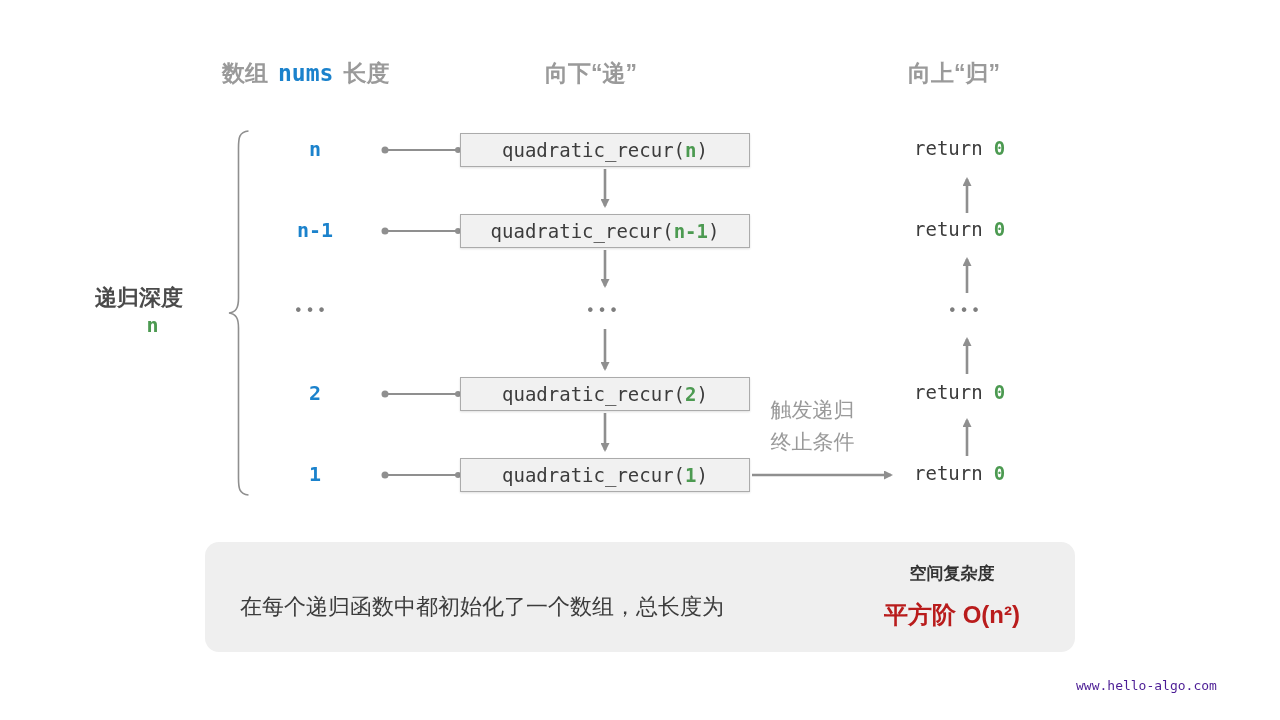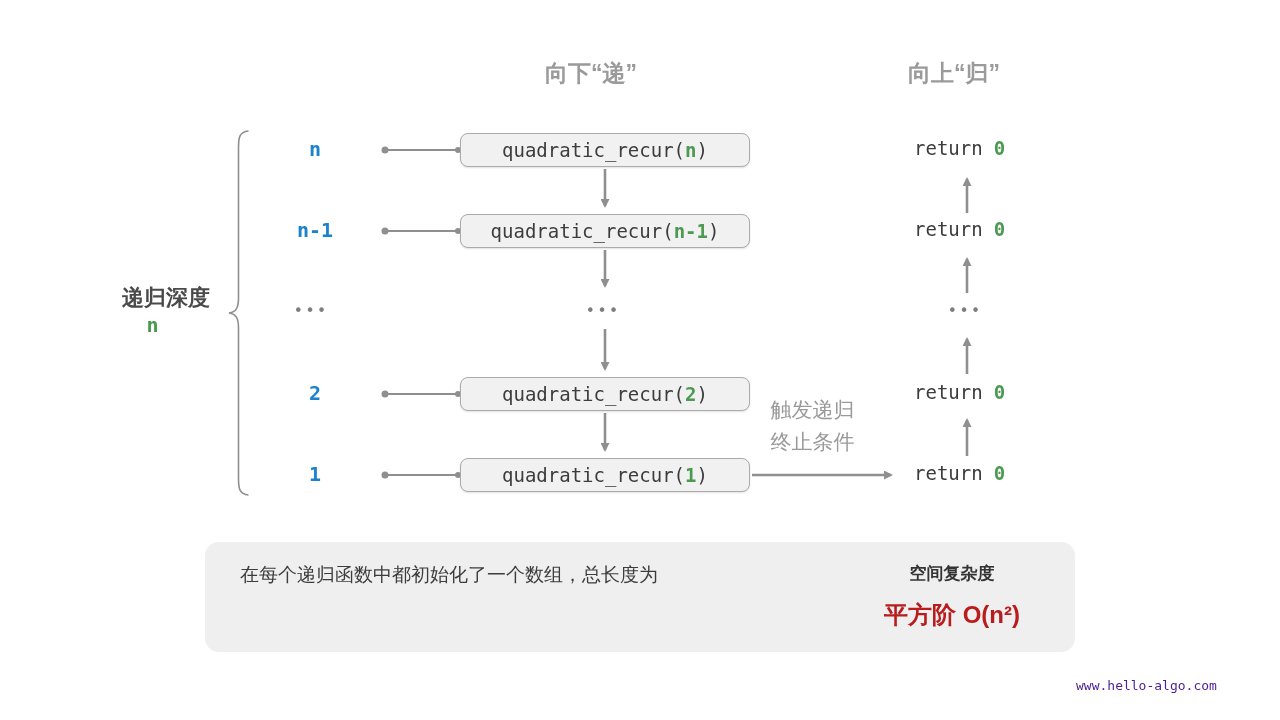--- a/index.html
+++ b/index.html
@@ -3,39 +3,39 @@
 <meta charset="utf-8">
 <style>
   html,body{margin:0;padding:0;background:#ffffff;}
   .stage{position:relative;width:1280px;height:720px;background:#ffffff;overflow:hidden;
          font-family:"Liberation Sans",sans-serif;}
   .hdr{position:absolute;top:58px;font-weight:bold;font-size:23px;color:#9a9a9a;white-space:nowrap;}
   .hdr .var{color:#1b82cc;font-family:"DejaVu Sans Mono",monospace;margin:0 10px;}
   .row-label{position:absolute;left:270px;width:90px;text-align:center;
              font-family:"DejaVu Sans Mono",monospace;font-weight:bold;font-size:20px;color:#1b82cc;}
   .call-box{position:absolute;left:460px;width:290px;height:34px;box-sizing:border-box;
-            background:#f1f1f1;border:1px solid #ababab;border-radius:8px;
+            background:#f1f1f1;border:1px solid #ababab;border-radius:0;
             box-shadow:0 1px 2px rgba(0,0,0,0.12);
             display:flex;align-items:center;justify-content:center;
             font-family:"DejaVu Sans Mono",monospace;font-size:19px;color:#3c3c3c;white-space:pre;}
   .call-box .arg{color:#4c9a51;font-weight:bold;}
   .ret{position:absolute;left:914px;font-family:"DejaVu Sans Mono",monospace;
        font-size:19px;color:#3c3c3c;white-space:pre;}
   .ret .zero{color:#4c9a51;font-weight:bold;margin-left:11px;}
   .dots{position:absolute;width:60px;text-align:center;font-weight:bold;font-size:16px;
         letter-spacing:6px;color:#7e7e7e;line-height:16px;}
-  .depth-title{position:absolute;left:95px;top:283px;width:115px;text-align:right;
+  .depth-title{position:absolute;left:95px;top:283px;width:115px;text-align:left;
                font-weight:600;font-size:22px;color:#4a4a4a;}
   .depth-value{position:absolute;left:95px;top:313px;width:115px;text-align:center;
                font-family:"DejaVu Sans Mono",monospace;font-weight:bold;font-size:20px;color:#4c9a51;}
   .trigger{position:absolute;left:750px;width:125px;text-align:center;
            font-weight:normal;font-size:21px;color:#9a9a9a;}
   .summary-box{position:absolute;left:205px;top:542px;width:870px;height:110px;
                background:#efefef;border-radius:14px;}
-  .summary-line1{position:absolute;left:240px;top:562px;font-size:19px;font-weight:500;color:#3c3c3c;}
+  .summary-line1{position:absolute;left:240px;top:592px;font-size:22px;font-weight:500;color:#3c3c3c;}
   .formula{position:absolute;left:252px;top:601px;font-family:"DejaVu Sans Mono",monospace;
            font-weight:bold;font-size:22px;color:#3c3c3c;white-space:nowrap;}
   .formula .t{margin:0 5px;}
   .formula .t.tight{margin:0;}
   .formula .blue{color:#1b82cc;}
   .result-title{position:absolute;left:862px;top:562px;width:180px;text-align:center;
                 font-weight:bold;font-size:17px;color:#333333;}
   .result-value{position:absolute;left:852px;top:599px;width:200px;text-align:center;
                 font-weight:bold;font-size:24px;color:#b91c1c;white-space:nowrap;}
   .watermark{position:absolute;left:1076px;top:678px;font-family:"DejaVu Sans Mono",monospace;
@@ -84,20 +84,21 @@
       <line x1="967" y1="293" x2="967" y2="259" marker-end="url(#ah)"></line>
       <line x1="967" y1="374" x2="967" y2="339" marker-end="url(#ah)"></line>
       <line x1="967" y1="456" x2="967" y2="420" marker-end="url(#ah)"></line>
     </g>
 
     <line x1="752" y1="475" x2="891" y2="475" stroke="#8f8f8f" stroke-width="2.6" marker-end="url(#ah)"></line>
 
     <polygon points="798,592 822,592 822,583 847,601 822,619 822,610 798,610" fill="#c6c6c6"></polygon>
   </svg>
 
+  <div class="hdr" style="left:222px"><span>数组</span><span class="var">nums</span><span>长度</span></div>
   <div class="hdr" style="left:545px">向下“递”</div>
   <div class="hdr" style="left:908px">向上“归”</div>
 
   <div class="depth-title">递归深度</div>
   <div class="depth-value">n</div>
 
   <div class="row-label" style="top:137px">n</div>
   <div class="row-label" style="top:218px">n-1</div>
   <div class="row-label" style="top:381px">2</div>
   <div class="row-label" style="top:462px">1</div>

